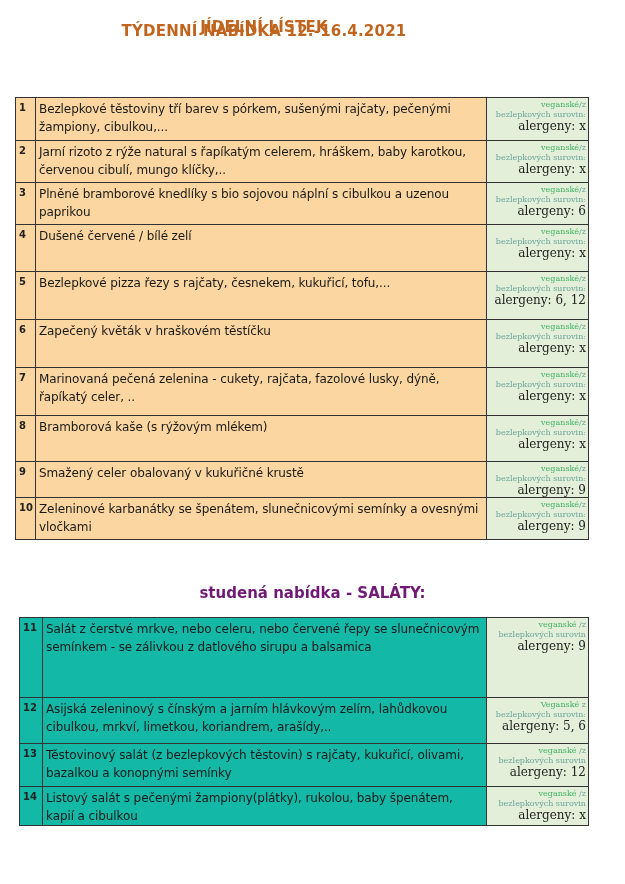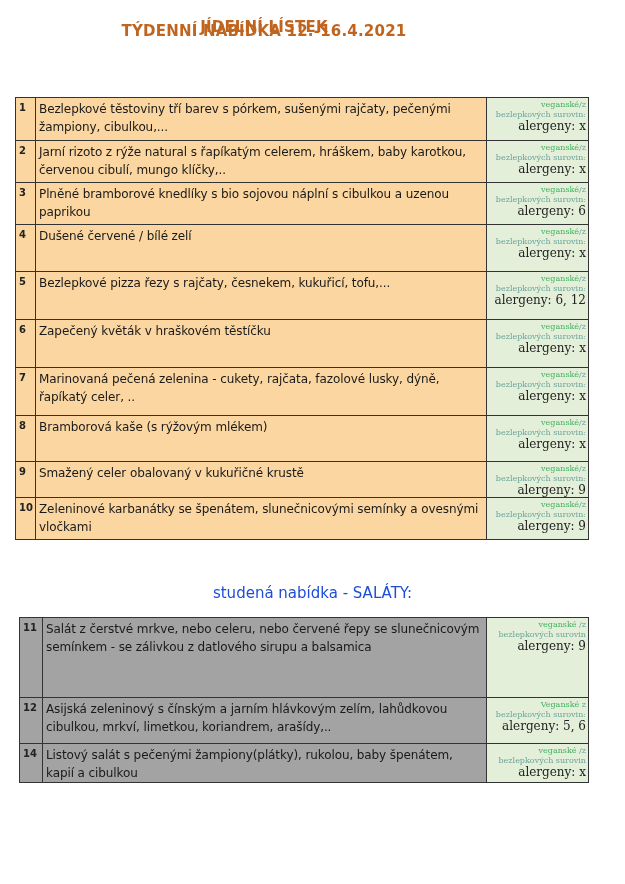--- a/index.html
+++ b/index.html
@@ -1,26 +1,26 @@
 <!DOCTYPE html>
 <html><head>
 <meta charset="utf-8">
 <style>
   html, body { margin: 0; padding: 0; background: #ffffff; }
   body { width: 625px; height: 884px; position: relative; overflow: hidden; font-family: "DejaVu Sans", sans-serif; }
   .title { position: absolute; left: 0; width: 528px; text-align: center; color: #c0651f; font-weight: bold; font-size: 15px; letter-spacing: 0.2px; }
   .title1 { top: 18px; }
   .title2 { top: 22px; text-underline-offset: 2px; }
-  .subtitle { position: absolute; top: 584px; left: 0; width: 625px; text-align: center; color: #1d4ed8; font-weight: normal; font-size: 15px; }
+  .subtitle { position: absolute; top: 584px; left: 0; width: 625px; text-align: center; color: #701a75; font-weight: bold; font-size: 15px; }
   table { position: absolute; border-collapse: collapse; table-layout: fixed; }
   #hot { left: 15px; top: 97px; width: 573px; }
   #cold { left: 19px; top: 617px; width: 569px; }
   td { border: 1px solid #333; vertical-align: top; padding: 0; }
   #hot td.num, #hot td.desc { background: #fbd6a0; }
-  #cold td.num, #cold td.desc { background: #a3a3a3; }
+  #cold td.num, #cold td.desc { background: #14b8a6; }
   td.info { background: #e3efd9; text-align: right; }
   td.num { width: 20px; font-size: 10px; font-weight: bold; color: #222; padding: 4px 0 0 3px; box-sizing: border-box; }
   #cold td.num { width: 23px; }
   td.desc { font-size: 12px; line-height: 18px; color: #1a1a1a; padding: 2px 2px 0 3px; letter-spacing: -0.1px; }
   td.info { width: 102px; font-family: "DejaVu Serif", serif; padding: 2px 2px 0 3px; }
   .vg { font-size: 8px; line-height: 10px; color: #6aa49a; }
   .vg .v { color: #3fb25f; }
   .al { font-size: 12px; line-height: 12px; color: #222; }
 </style>
 </head>
@@ -137,20 +137,28 @@
     </td>
   </tr>
       <tr style="height: 46px;">
     <td class="num">12</td>
     <td class="desc">Asijská zeleninový s čínským a jarním hlávkovým zelím, lahůdkovou cibulkou, mrkví, limetkou, koriandrem, arašídy,..</td>
     <td class="info">
       <div class="vg"><span class="v">Veganské </span><span class="g"> z bezlepkových surovin:</span></div>
       <div class="al">alergeny: 5, 6</div>
     </td>
   </tr>
+      <tr style="height: 43px;">
+    <td class="num">13</td>
+    <td class="desc">Těstovinový salát (z bezlepkových těstovin) s rajčaty, kukuřicí, olivami, bazalkou a konopnými semínky</td>
+    <td class="info">
+      <div class="vg"><span class="v">veganské </span><span class="g">/z bezlepkových surovin</span></div>
+      <div class="al">alergeny: 12</div>
+    </td>
+  </tr>
       <tr style="height: 37px;">
     <td class="num">14</td>
     <td class="desc">Listový salát s pečenými žampiony(plátky), rukolou, baby špenátem, kapií a cibulkou</td>
     <td class="info">
       <div class="vg"><span class="v">veganské </span><span class="g">/z bezlepkových surovin</span></div>
       <div class="al">alergeny: x</div>
     </td>
   </tr>
     </tbody>
 </table>

